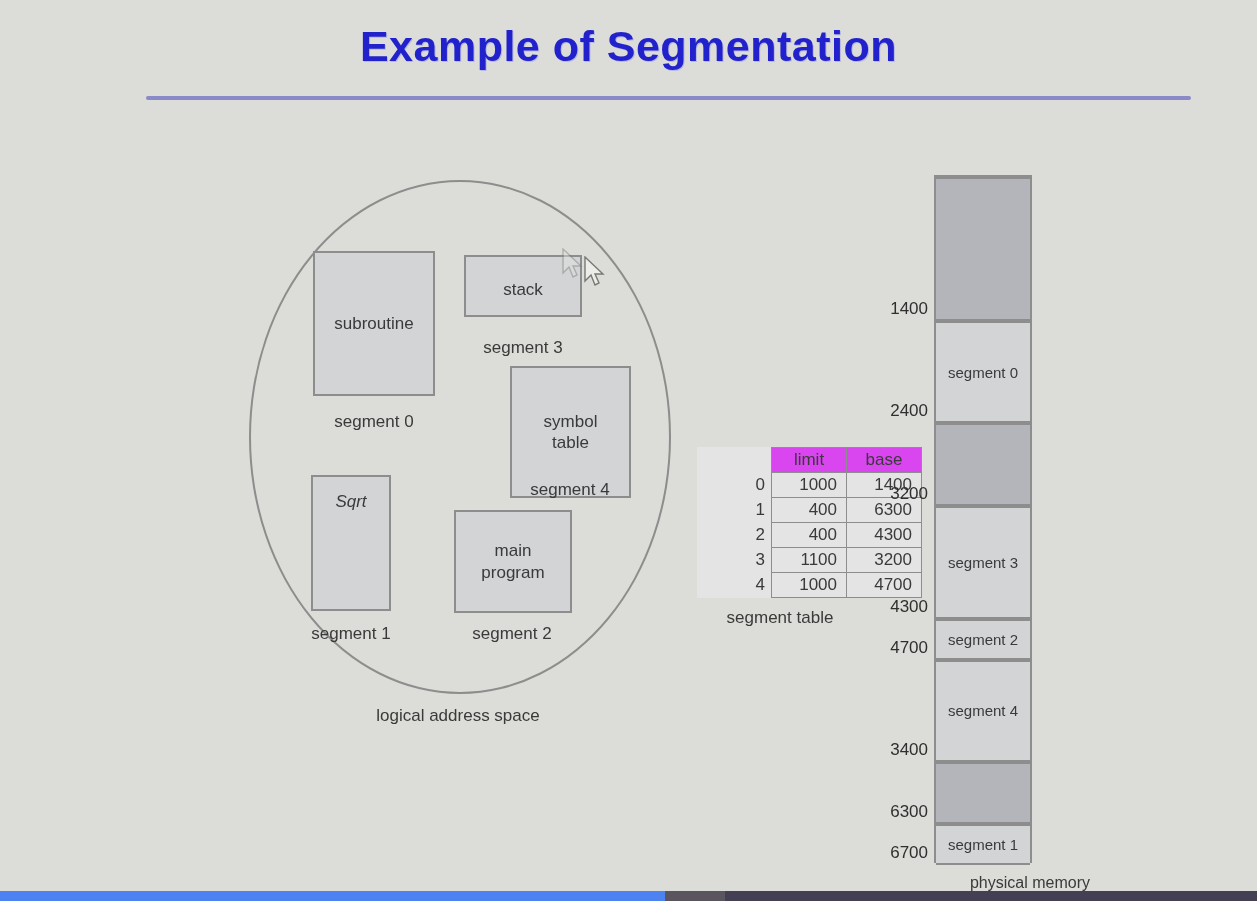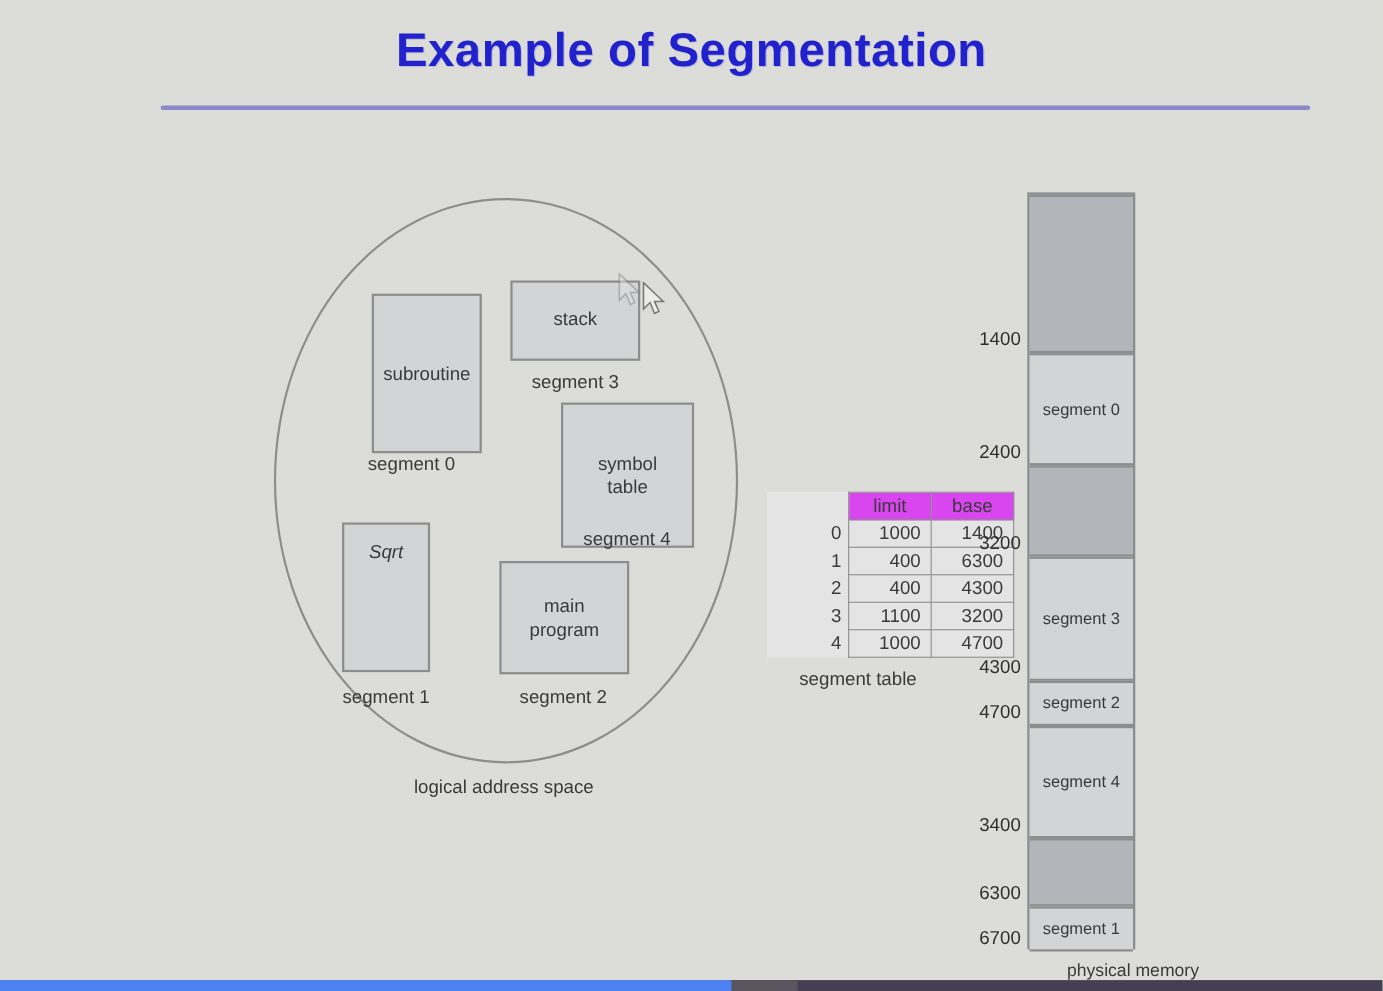--- a/index.html
+++ b/index.html
@@ -54,24 +54,24 @@
     color: #3a3a3a;
   }
   .seg-caption {
     position: absolute;
     font-size: 17px; text-align: center;
     color: #3a3a3a;
   }
   .italic { font-style: italic; }
 
   
-  #box-subroutine { left: 313px; top: 267px; width: 100px; height: 145px; margin-left: 25px; }
+  #box-subroutine { left: 313px; top: 251px; width: 122px; height: 145px; }
   #cap-segment0   { left: 283px; top: 412px; width: 182px; }
 
-  #box-stack      { left: 464px; top: 255px; width: 118px; height: 73px;
+  #box-stack      { left: 464px; top: 255px; width: 118px; height: 62px;
                     align-items: flex-start; padding-top: 22px; }
   #cap-segment3   { left: 432px; top: 338px; width: 182px; }
 
   #box-symboltable{ left: 510px; top: 366px; width: 121px; height: 132px; }
   #cap-segment4   { left: 479px; top: 480px; width: 182px; }
 
   #box-sqrt       { left: 311px; top: 475px; width: 80px; height: 136px;
                     align-items: flex-start; padding-top: 14px; }
   #cap-segment1   { left: 260px; top: 624px; width: 182px; }
 

